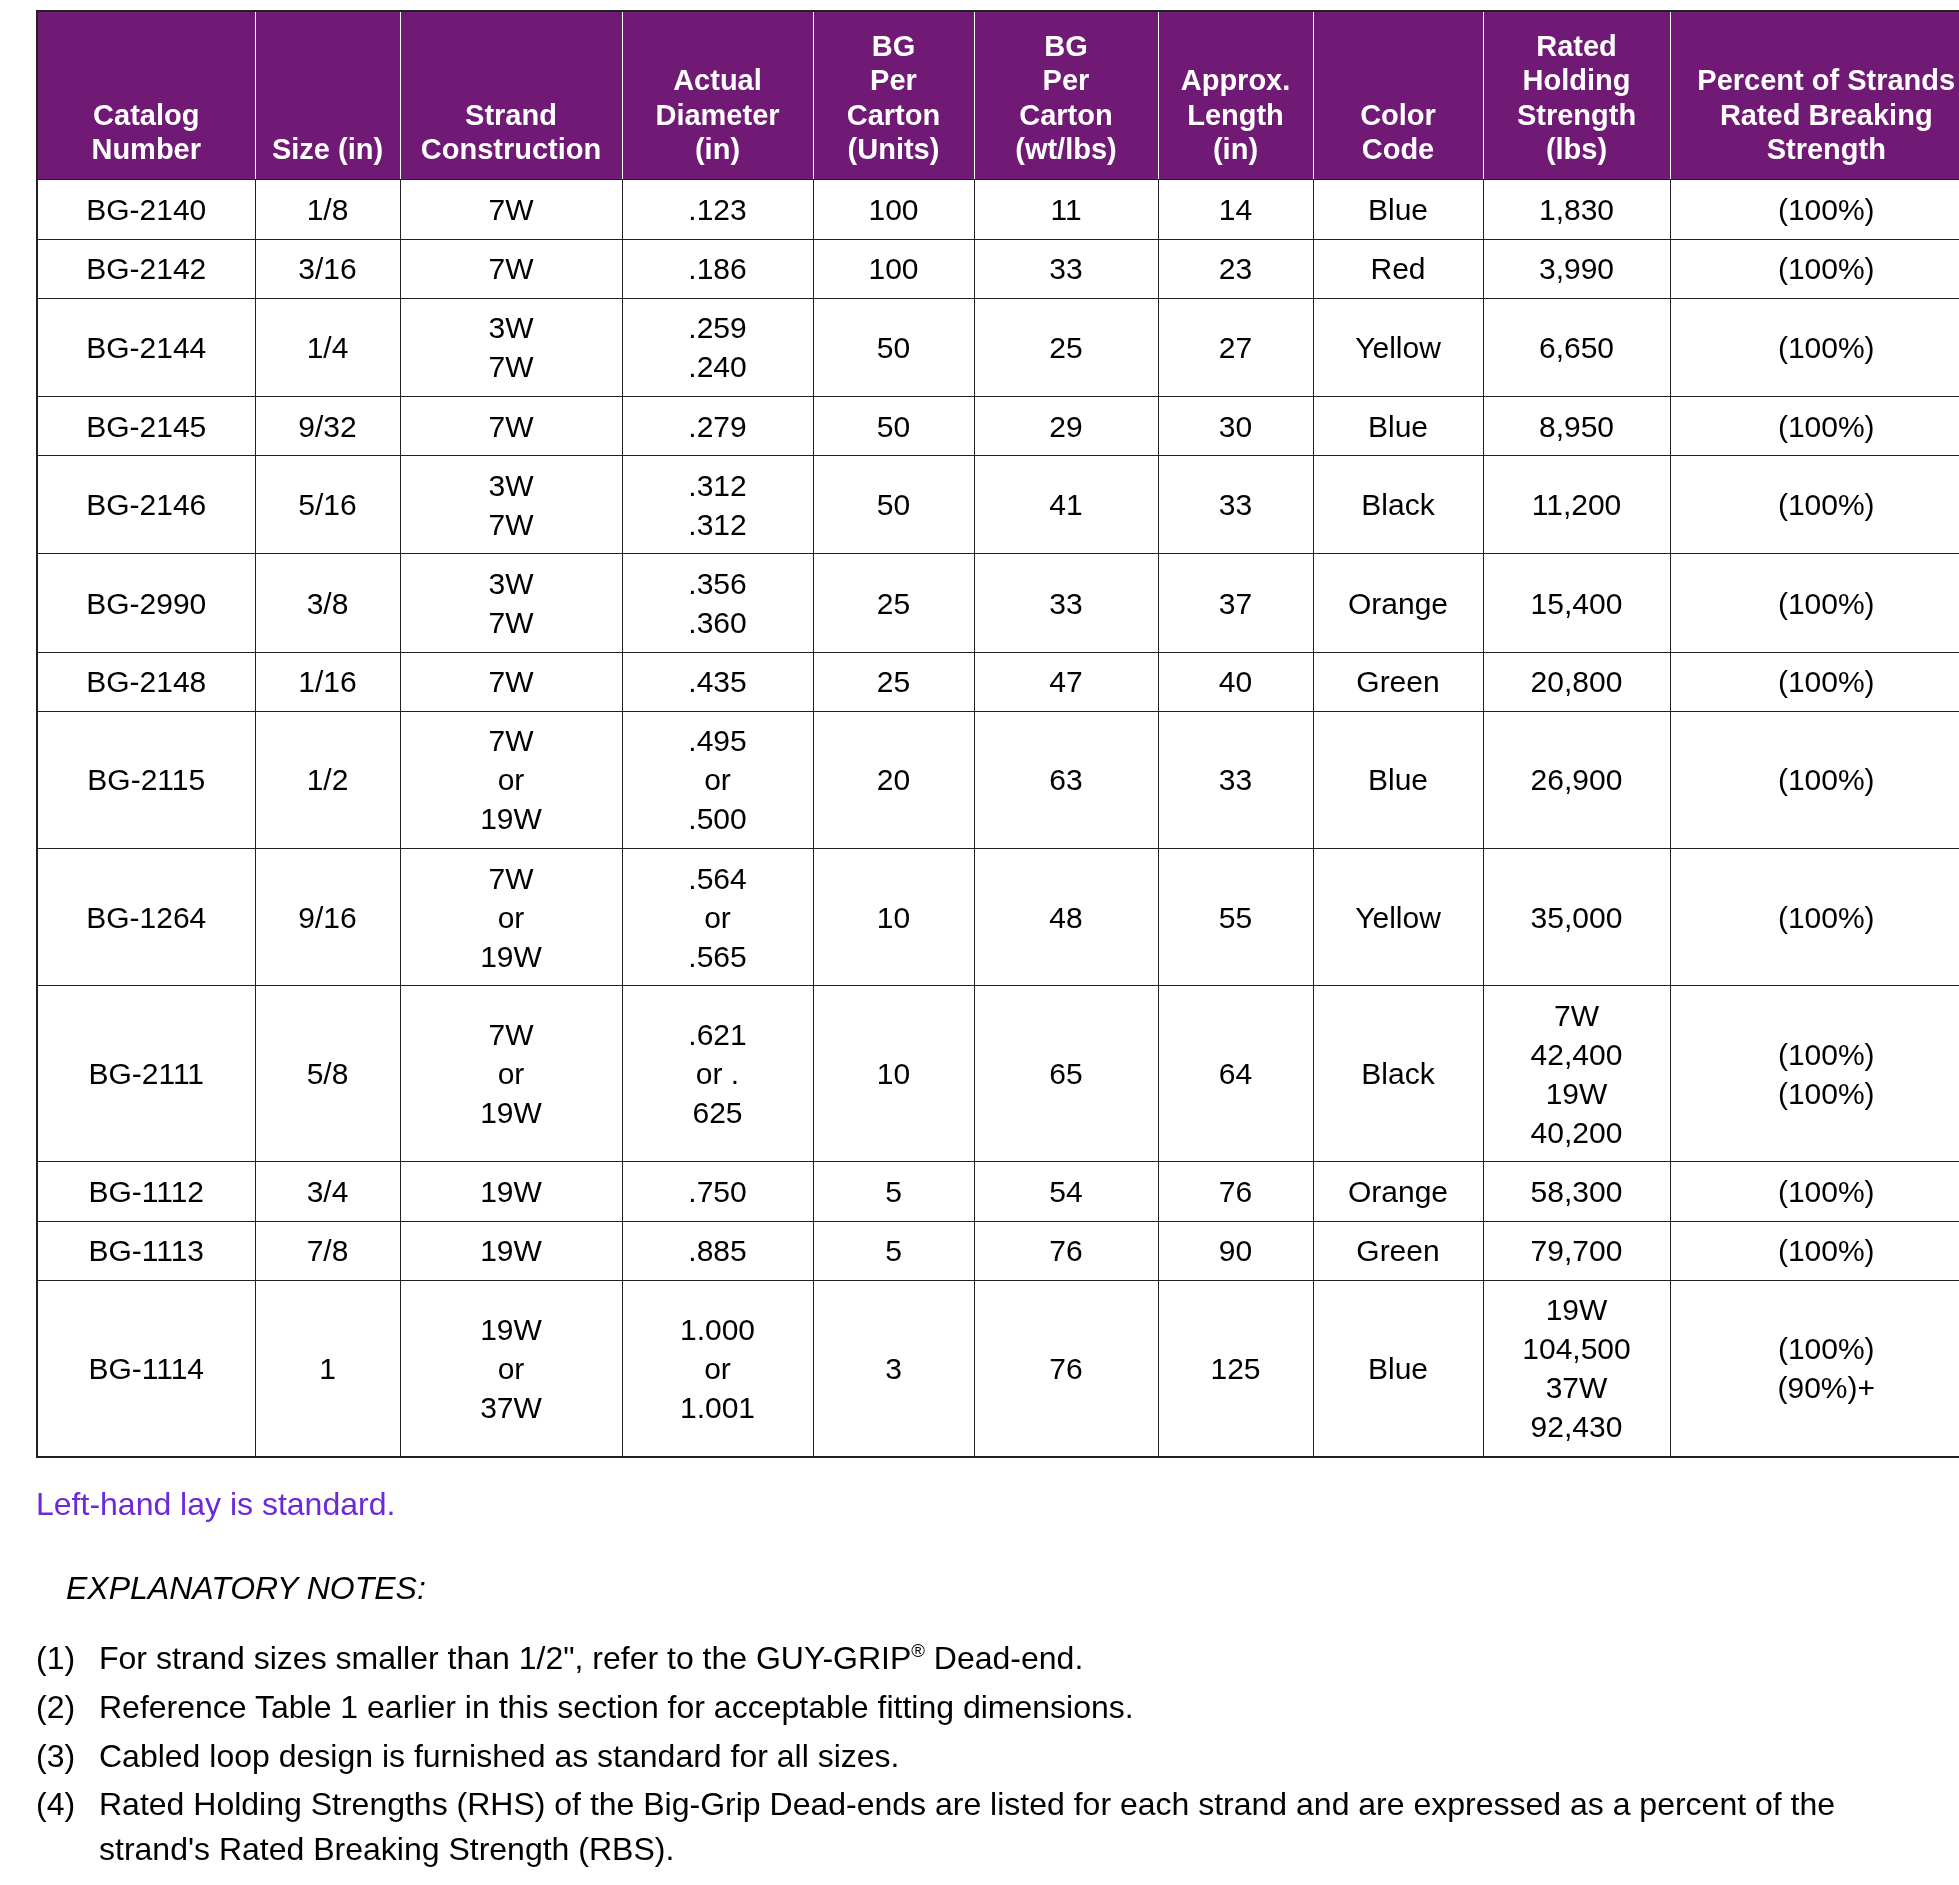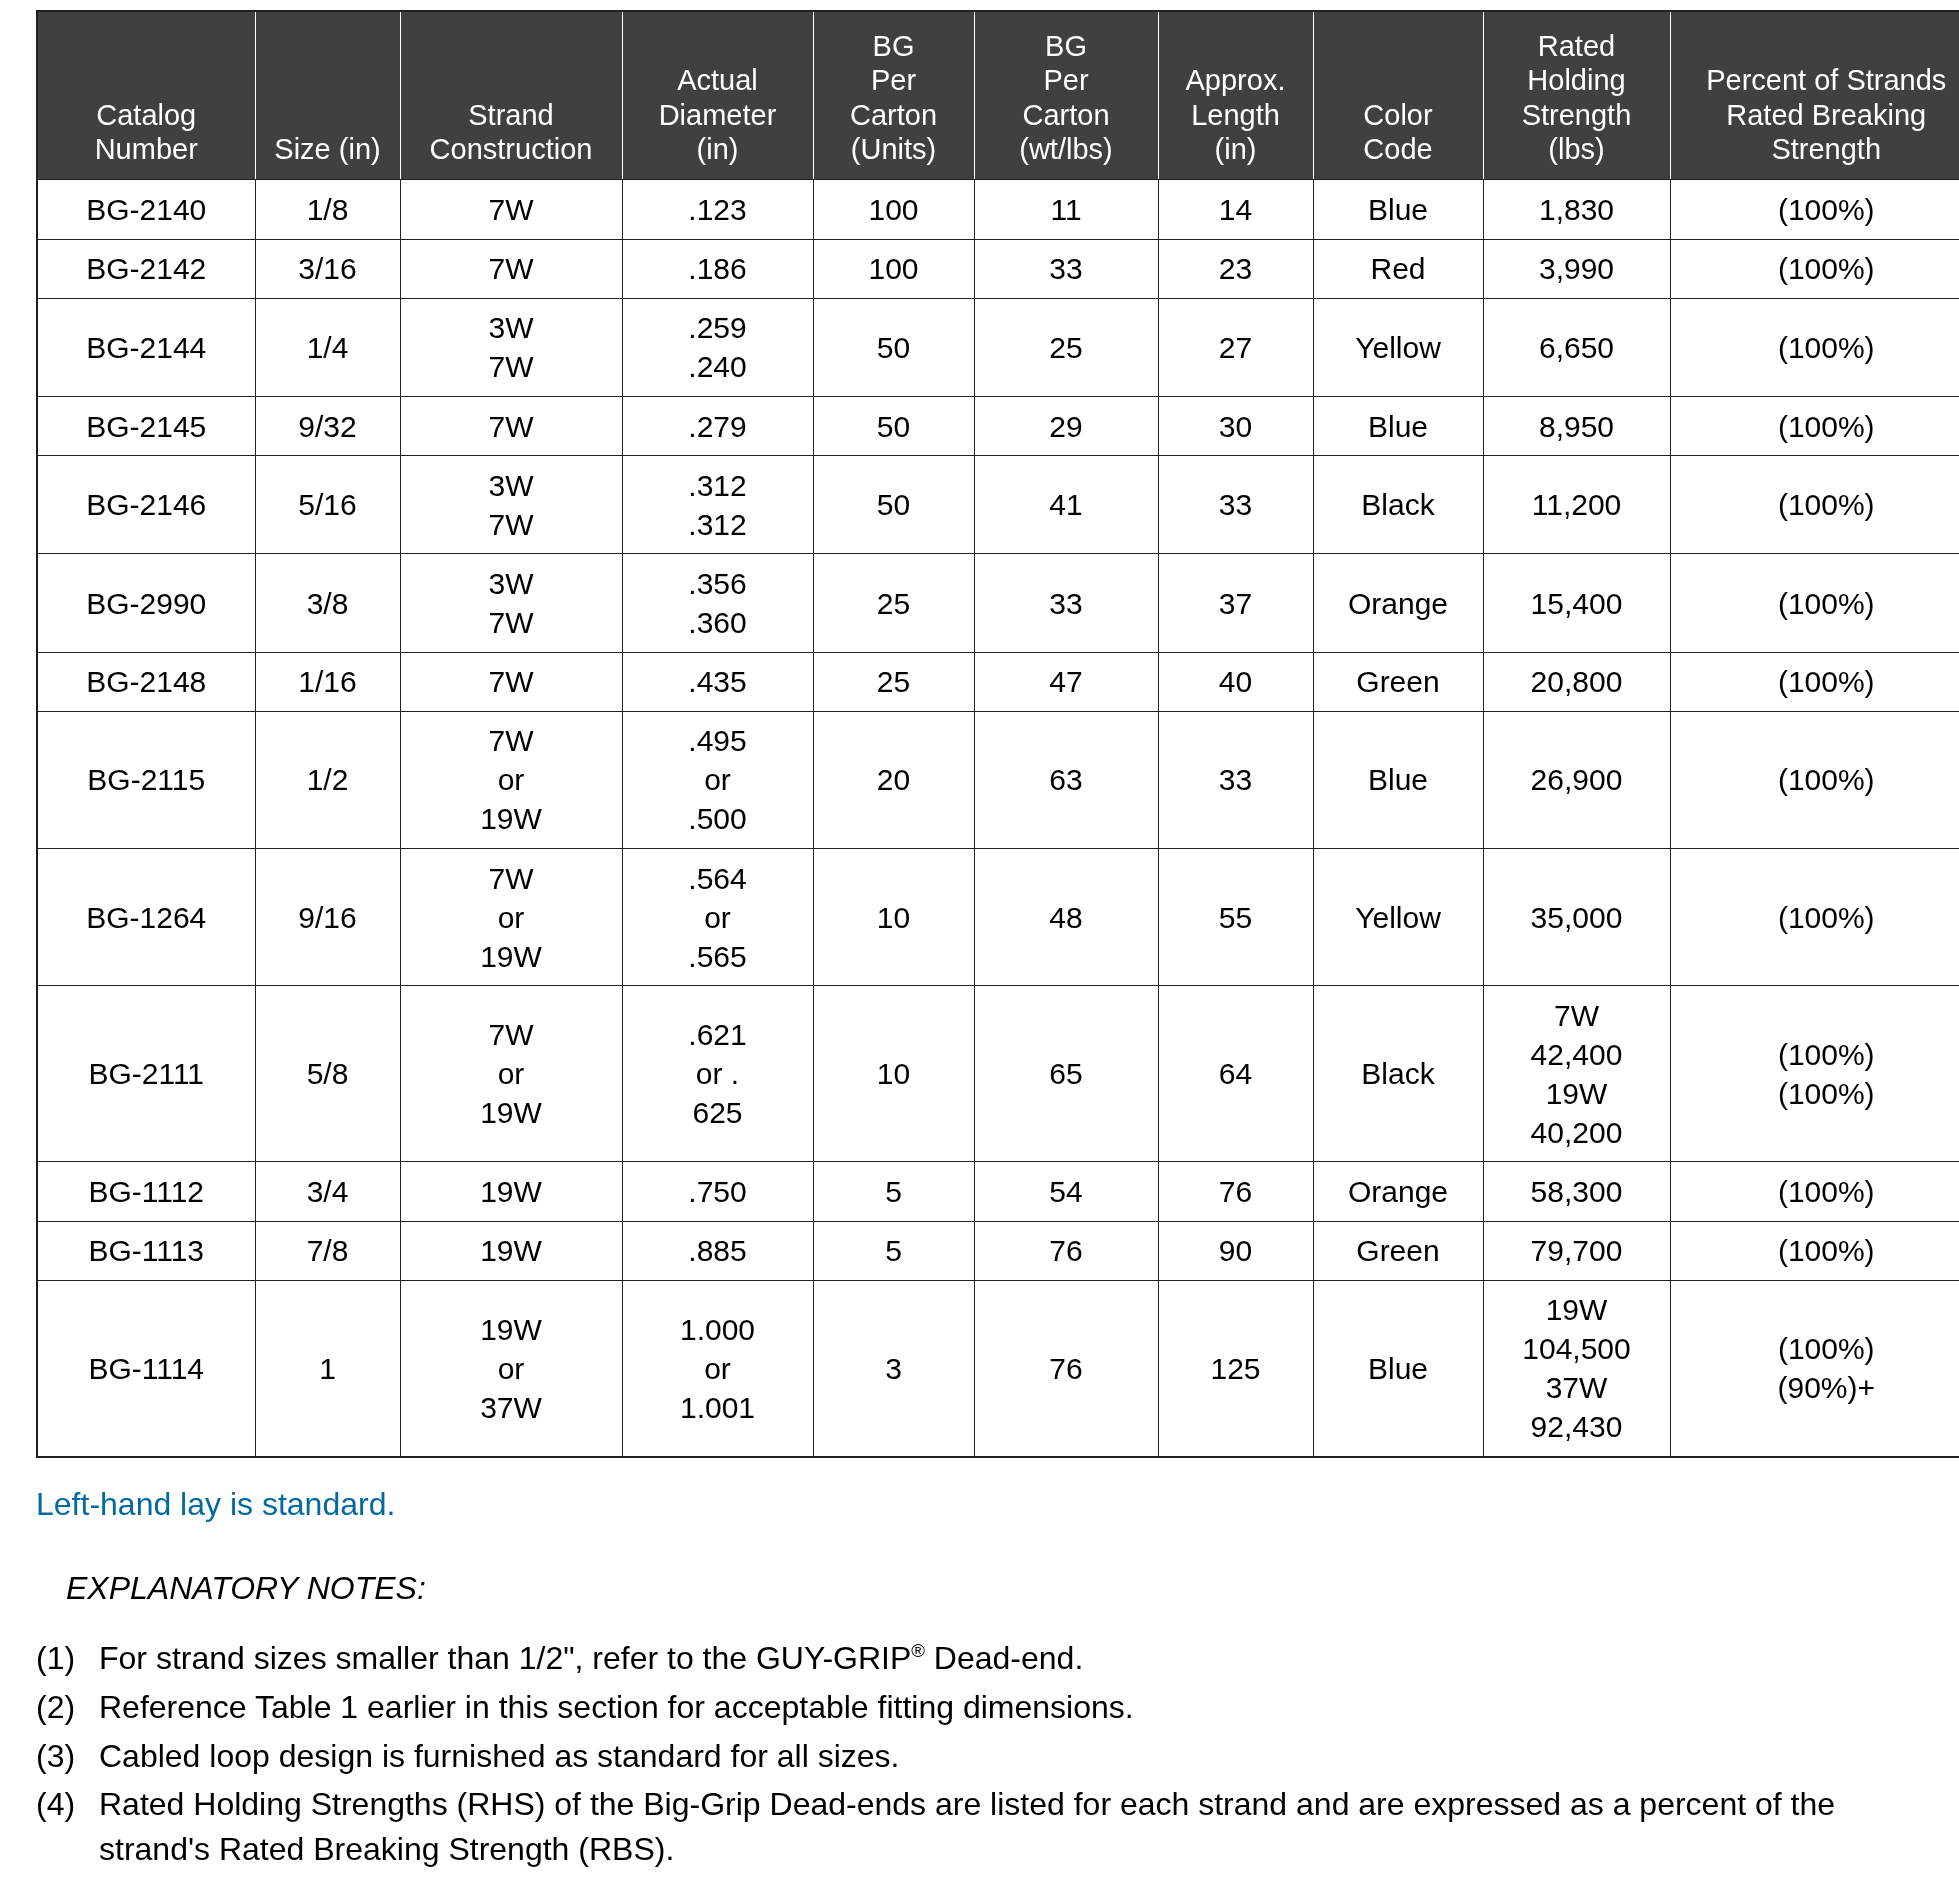--- a/index.html
+++ b/index.html
@@ -33,23 +33,23 @@
     border: 2.9px solid #231f20;
   }
   table.spec th,
   table.spec td {
     border: 1.9px solid #231f20;
     text-align: center;
     vertical-align: middle;
     padding: 0;
   }
   table.spec thead th {
-    background: #404040;
+    background: #701a75;
     color: #ffffff;
-    font-weight: normal;
+    font-weight: bold;
     font-size: 29px;
     line-height: 1.18;
     padding: 11.5px 3.8px 13.4px 3.8px;
     border-color: #ffffff;
     vertical-align: bottom;
     height: 143px;
   }
   table.spec thead tr th:first-child { border-left-color: #231f20; }
   table.spec thead tr th:last-child  { border-right-color: #231f20; }
   table.spec thead tr th { border-top-color: #231f20; border-bottom-color: #231f20; }
@@ -75,21 +75,21 @@
   col.c-pct   { width: 313px; }
 
   
   .below {
     padding: 25px 36px 0 36px;
     box-sizing: border-box;
   }
   .plain-note {
     font-size: 32px;
     line-height: 1.36;
-    color: #0369a1;
+    color: #6d28d9;
   }
   .notes-title {
     font-size: 32px;
     font-style: italic;
     margin-top: 44px;
     margin-bottom: 29px;
     color: #000000;
     margin-left: 30px;
   }
   ol.notes {

